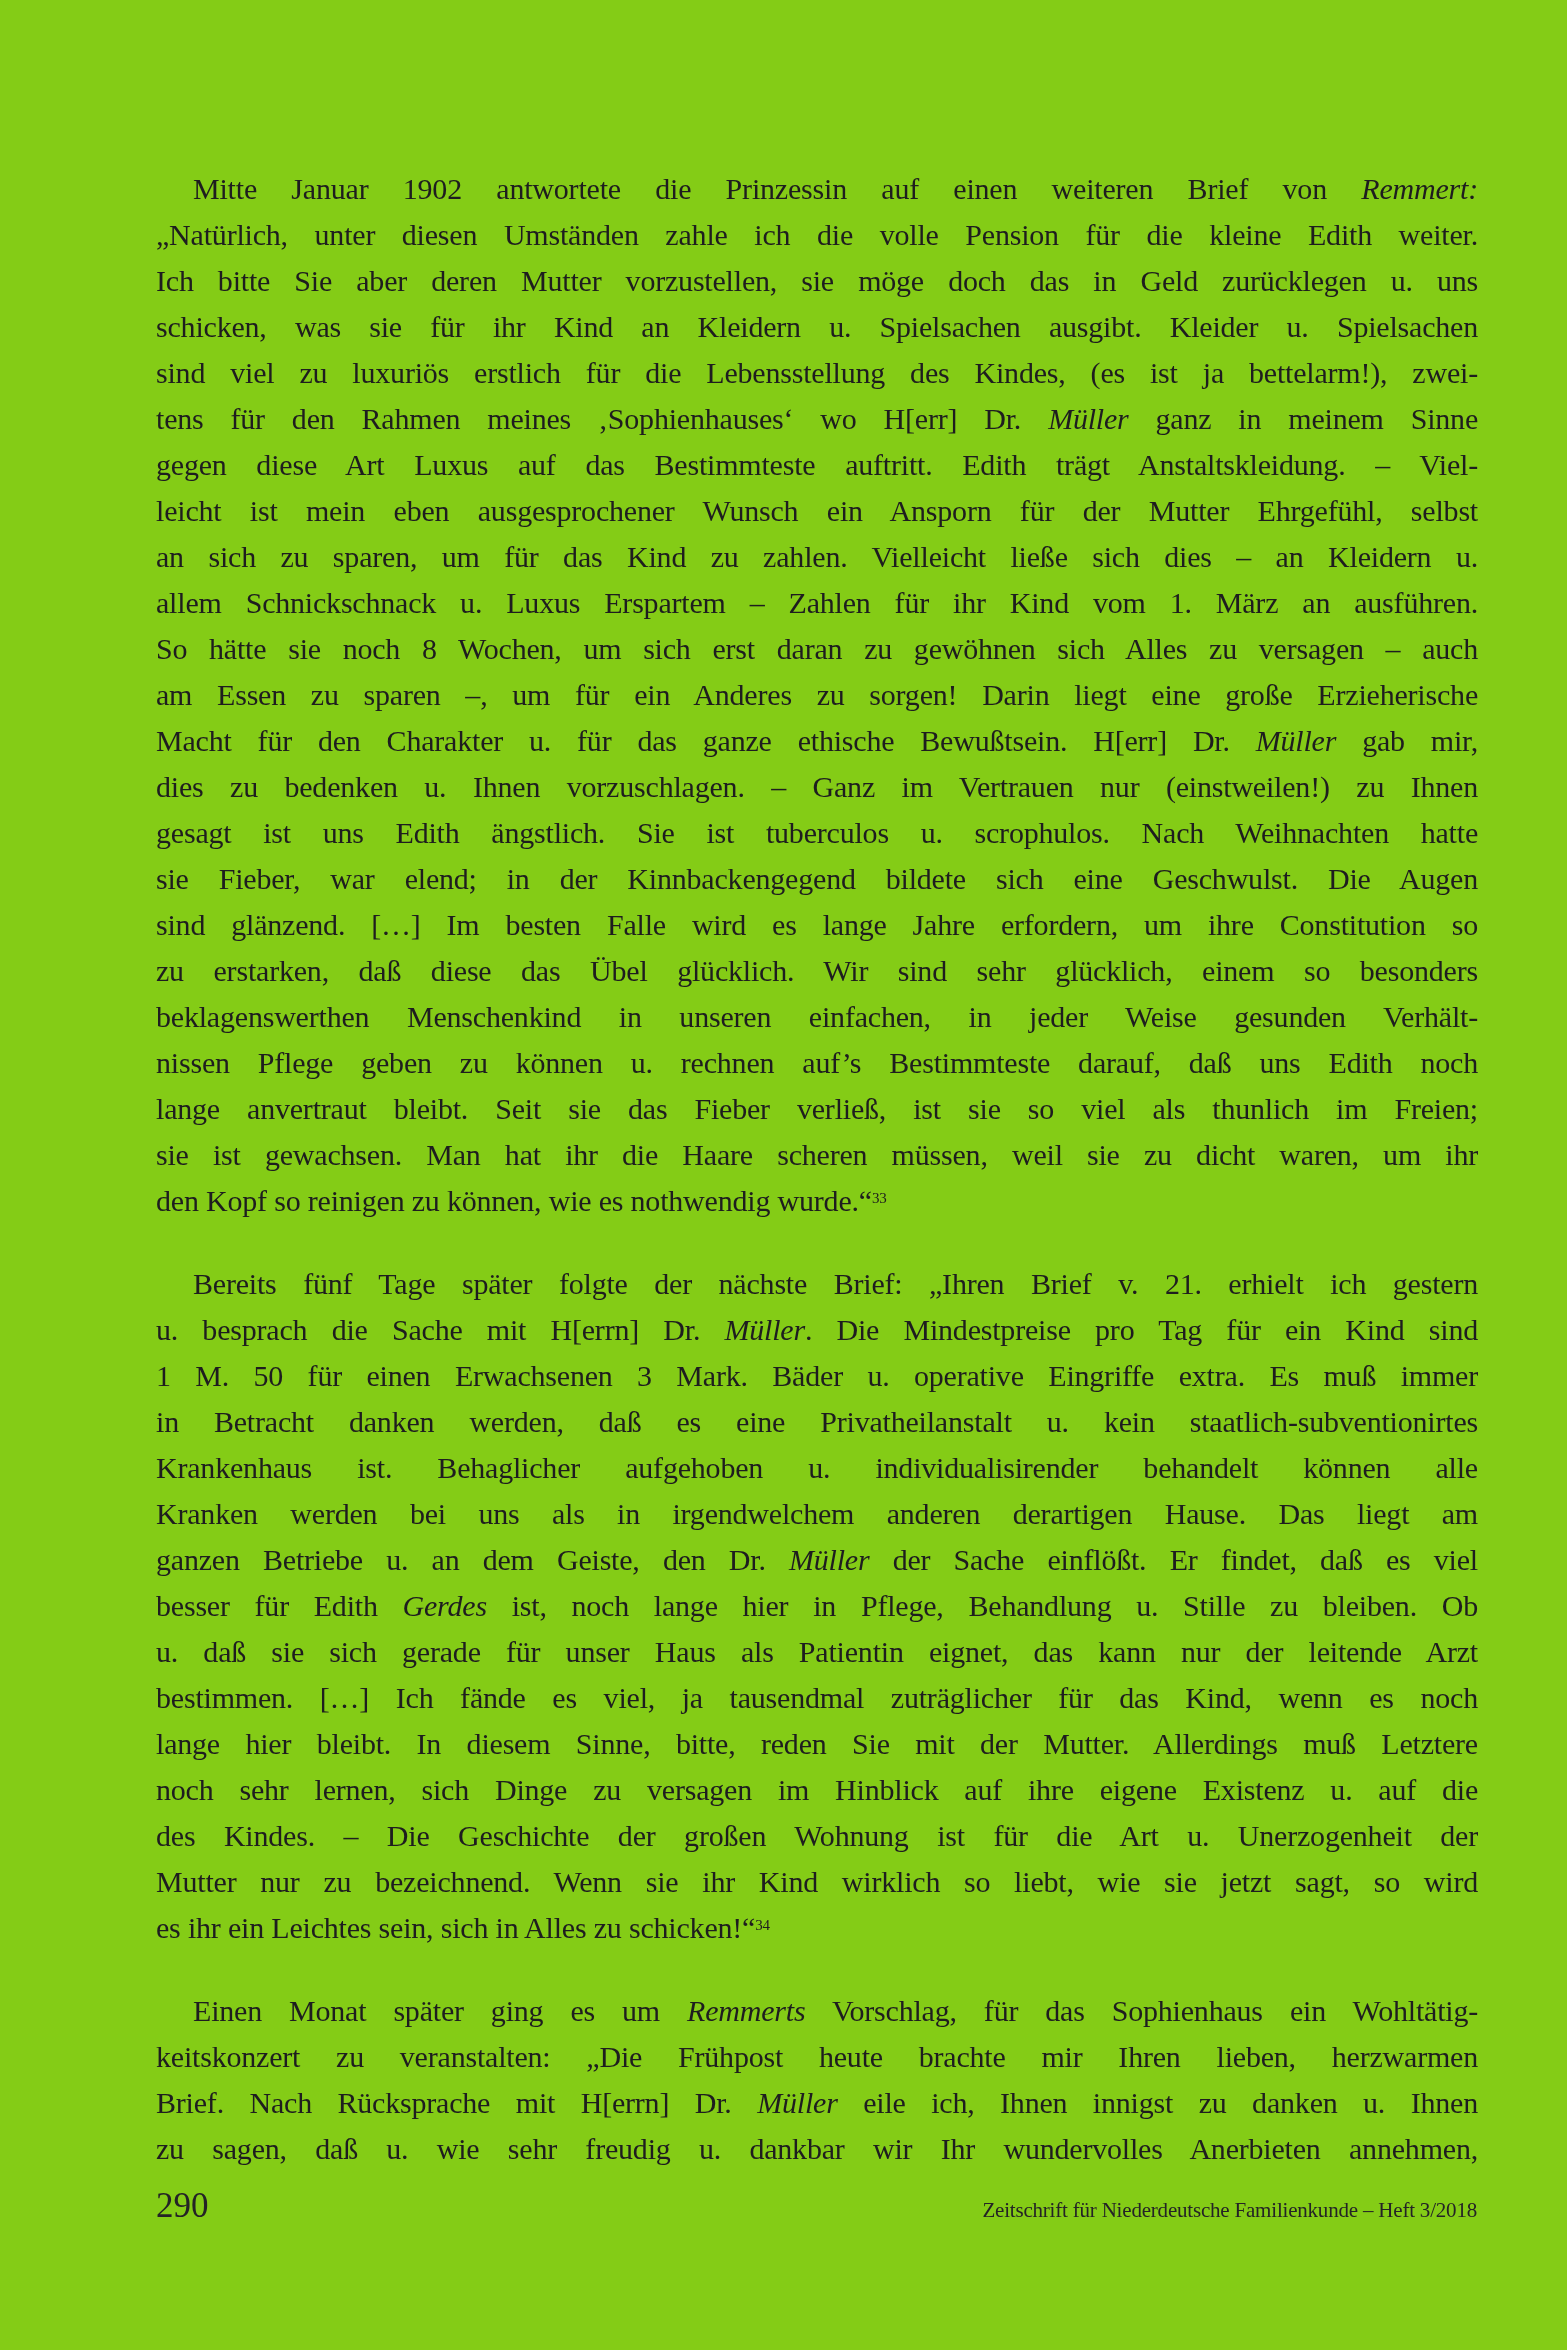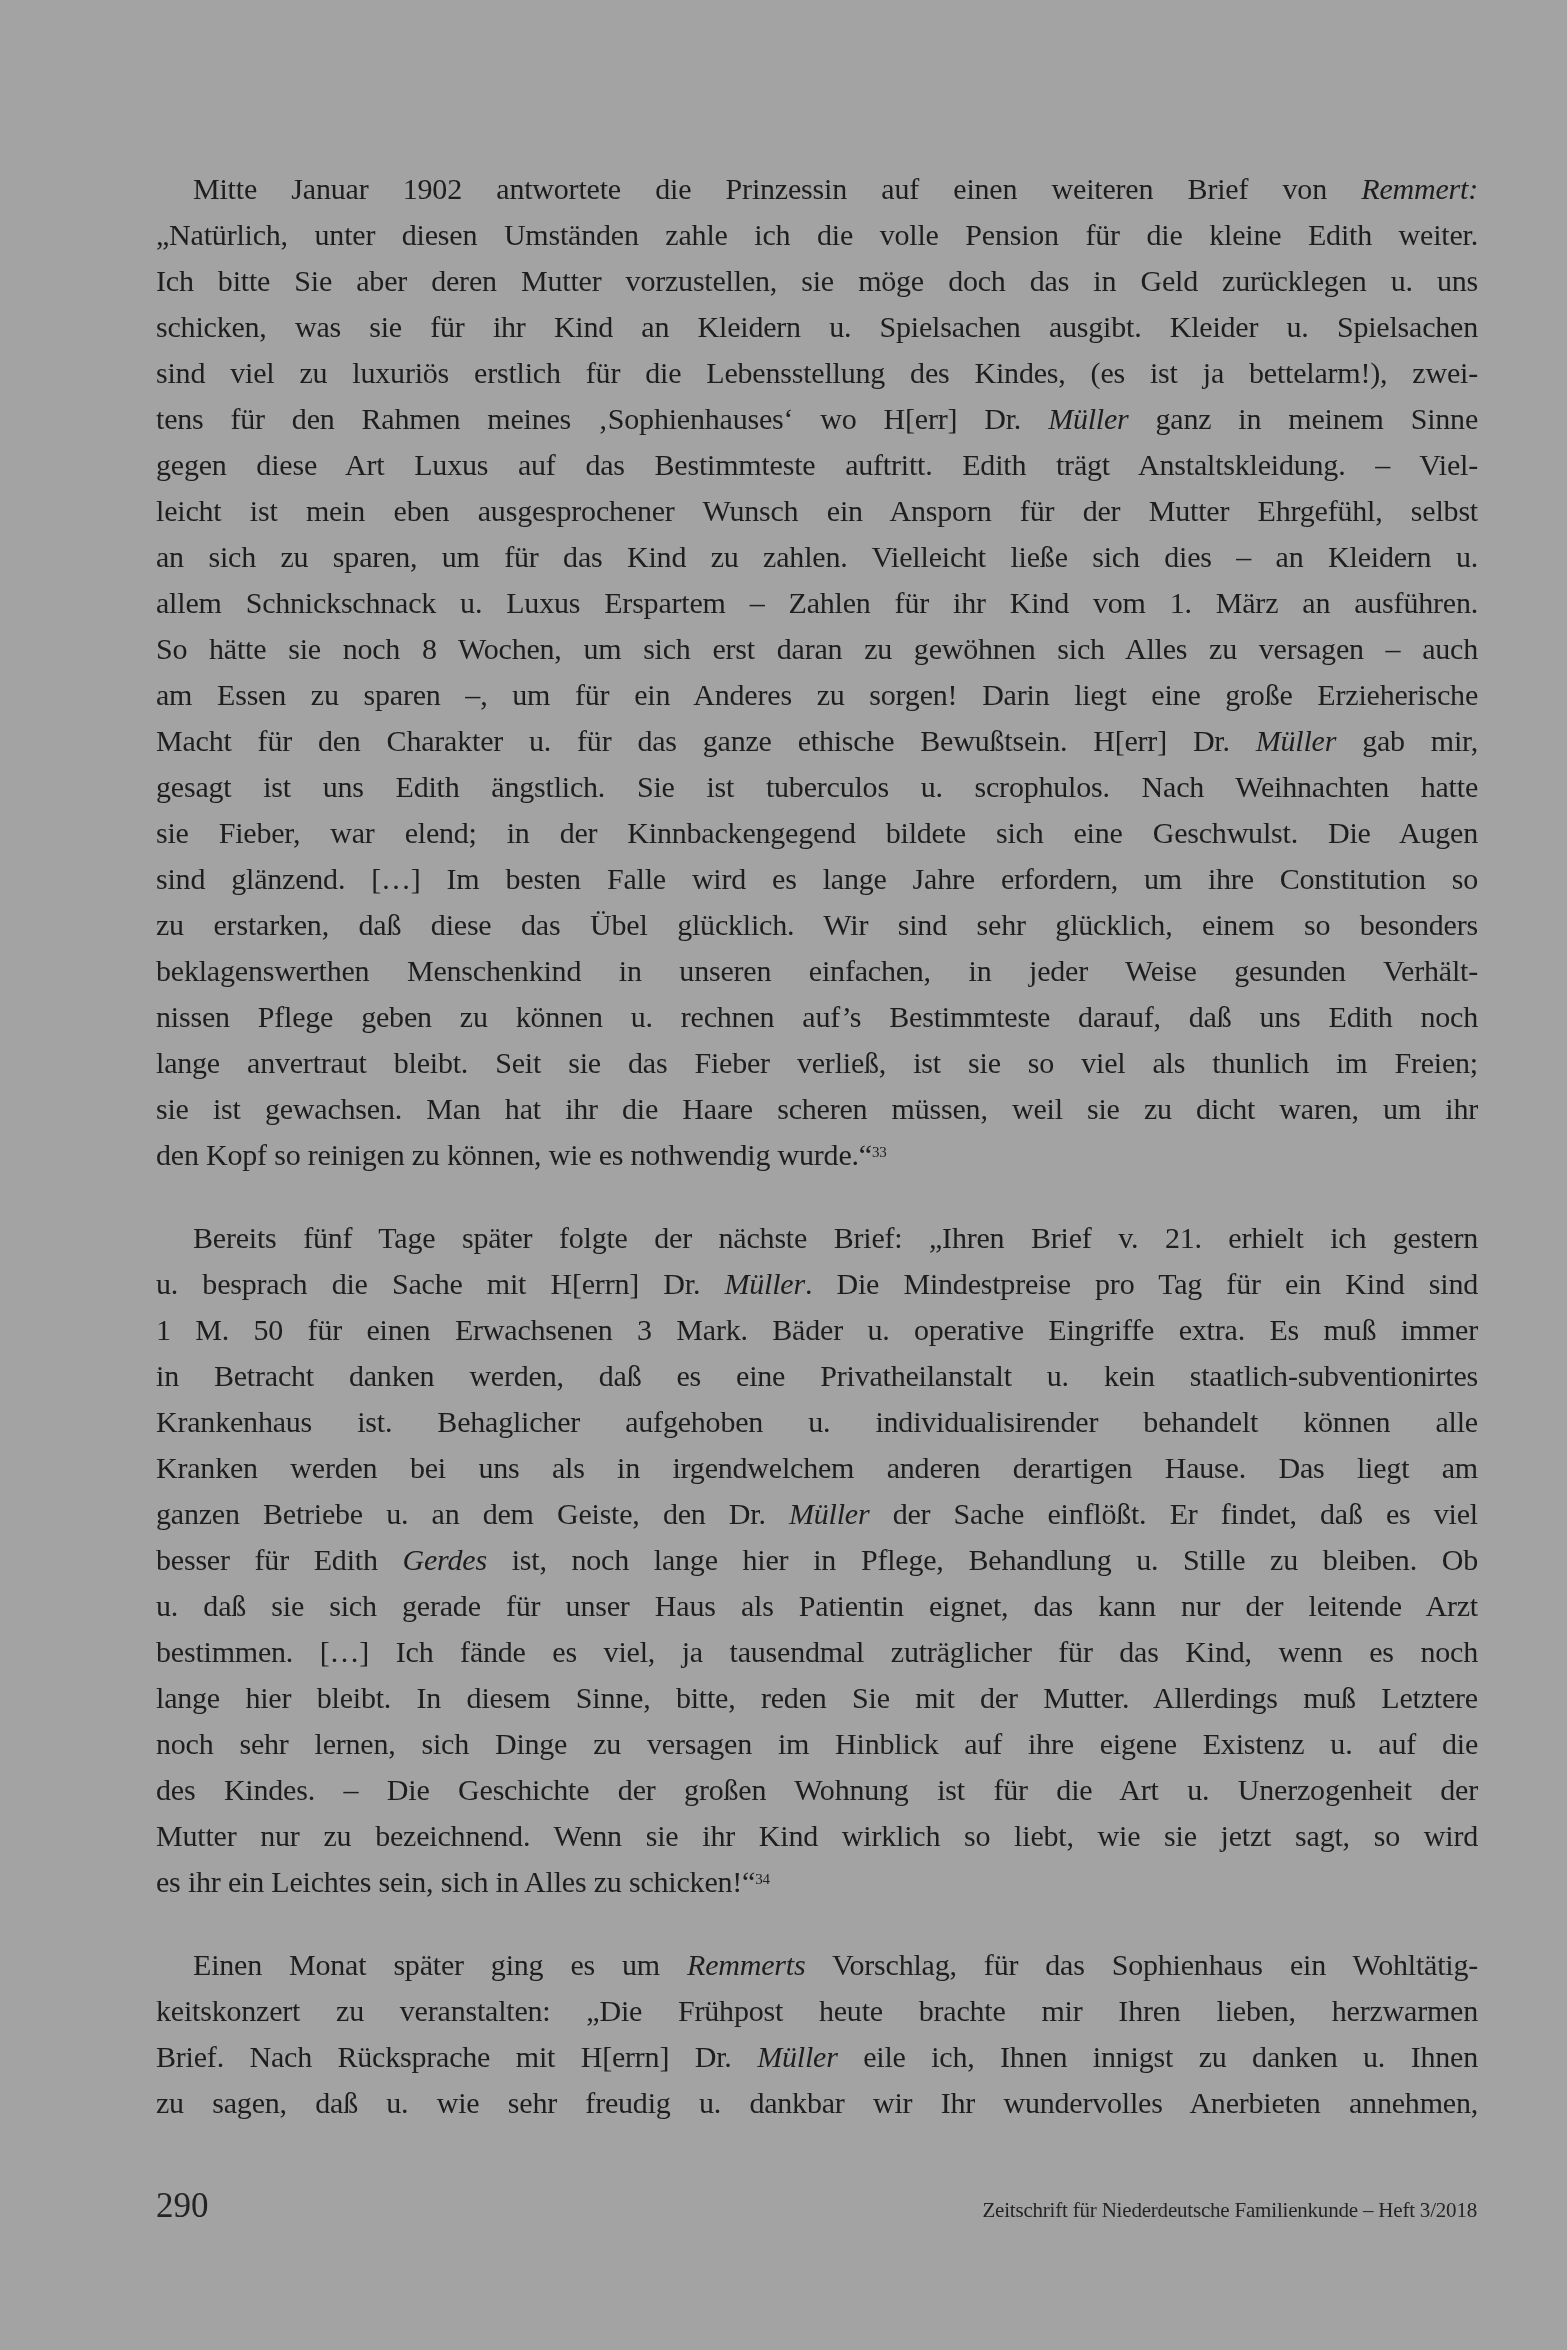--- a/index.html
+++ b/index.html
@@ -47,37 +47,38 @@
     justify-content: space-between;
     align-items: baseline;
     color: #242326;
   }
   .footer .pagenum { font-size: 35px; }
   .footer .journal { font-size: 21px; letter-spacing: -0.2px; }
 </style>
 </head>
 <body style="background: rgb(252, 251, 252);">
 
-<div class="page" style="background: #a3a3a3; color: rgb(30, 29, 31);">
+<div class="page" style="background: #84cc16; color: rgb(30, 29, 31);">
 
   <main class="text-block" id="text-block">
       <div class="para">
         <div class="line indent"><span>Mitte Januar 1902 antwortete die Prinzessin auf einen weiteren Brief von </span><span class="it">Remmert:</span></div>
         <div class="line"><span>„Natürlich, unter diesen Umständen zahle ich die volle Pension für die kleine Edith weiter.</span></div>
         <div class="line"><span>Ich bitte Sie aber deren Mutter vorzustellen, sie möge doch das in Geld zurücklegen u. uns</span></div>
         <div class="line"><span>schicken, was sie für ihr Kind an Kleidern u. Spielsachen ausgibt. Kleider u. Spielsachen</span></div>
         <div class="line"><span>sind viel zu luxuriös erstlich für die Lebensstellung des Kindes, (es ist ja bettelarm!), zwei-</span></div>
         <div class="line"><span>tens für den Rahmen meines ‚Sophienhauses‘ wo H[err] Dr. </span><span class="it">Müller</span><span> ganz in meinem Sinne</span></div>
         <div class="line"><span>gegen diese Art Luxus auf das Bestimmteste auftritt. Edith trägt Anstaltskleidung. – Viel-</span></div>
         <div class="line"><span>leicht ist mein eben ausgesprochener Wunsch ein Ansporn für der Mutter Ehrgefühl, selbst</span></div>
         <div class="line"><span>an sich zu sparen, um für das Kind zu zahlen. Vielleicht ließe sich dies – an Kleidern u.</span></div>
         <div class="line"><span>allem Schnickschnack u. Luxus Erspartem – Zahlen für ihr Kind vom 1. März an ausführen.</span></div>
         <div class="line"><span>So hätte sie noch 8 Wochen, um sich erst daran zu gewöhnen sich Alles zu versagen – auch</span></div>
         <div class="line"><span>am Essen zu sparen –, um für ein Anderes zu sorgen! Darin liegt eine große Erzieherische</span></div>
         <div class="line"><span>Macht für den Charakter u. für das ganze ethische Bewußtsein. H[err] Dr. </span><span class="it">Müller</span><span> gab mir,</span></div>
+        <div class="line"><span>dies zu bedenken u. Ihnen vorzuschlagen. – Ganz im Vertrauen nur (einstweilen!) zu Ihnen</span></div>
         <div class="line"><span>gesagt ist uns Edith ängstlich. Sie ist tuberculos u. scrophulos. Nach Weihnachten hatte</span></div>
         <div class="line"><span>sie Fieber, war elend; in der Kinnbackengegend bildete sich eine Geschwulst. Die Augen</span></div>
         <div class="line"><span>sind glänzend. […] Im besten Falle wird es lange Jahre erfordern, um ihre Constitution so</span></div>
         <div class="line"><span>zu erstarken, daß diese das Übel glücklich. Wir sind sehr glücklich, einem so besonders</span></div>
         <div class="line"><span>beklagenswerthen Menschenkind in unseren einfachen, in jeder Weise gesunden Verhält-</span></div>
         <div class="line"><span>nissen Pflege geben zu können u. rechnen auf’s Bestimmteste darauf, daß uns Edith noch</span></div>
         <div class="line"><span>lange anvertraut bleibt. Seit sie das Fieber verließ, ist sie so viel als thunlich im Freien;</span></div>
         <div class="line"><span>sie ist gewachsen. Man hat ihr die Haare scheren müssen, weil sie zu dicht waren, um ihr</span></div>
         <div class="line last"><span>den Kopf so reinigen zu können, wie es nothwendig wurde.“</span><sup>33</sup></div>
       </div>

